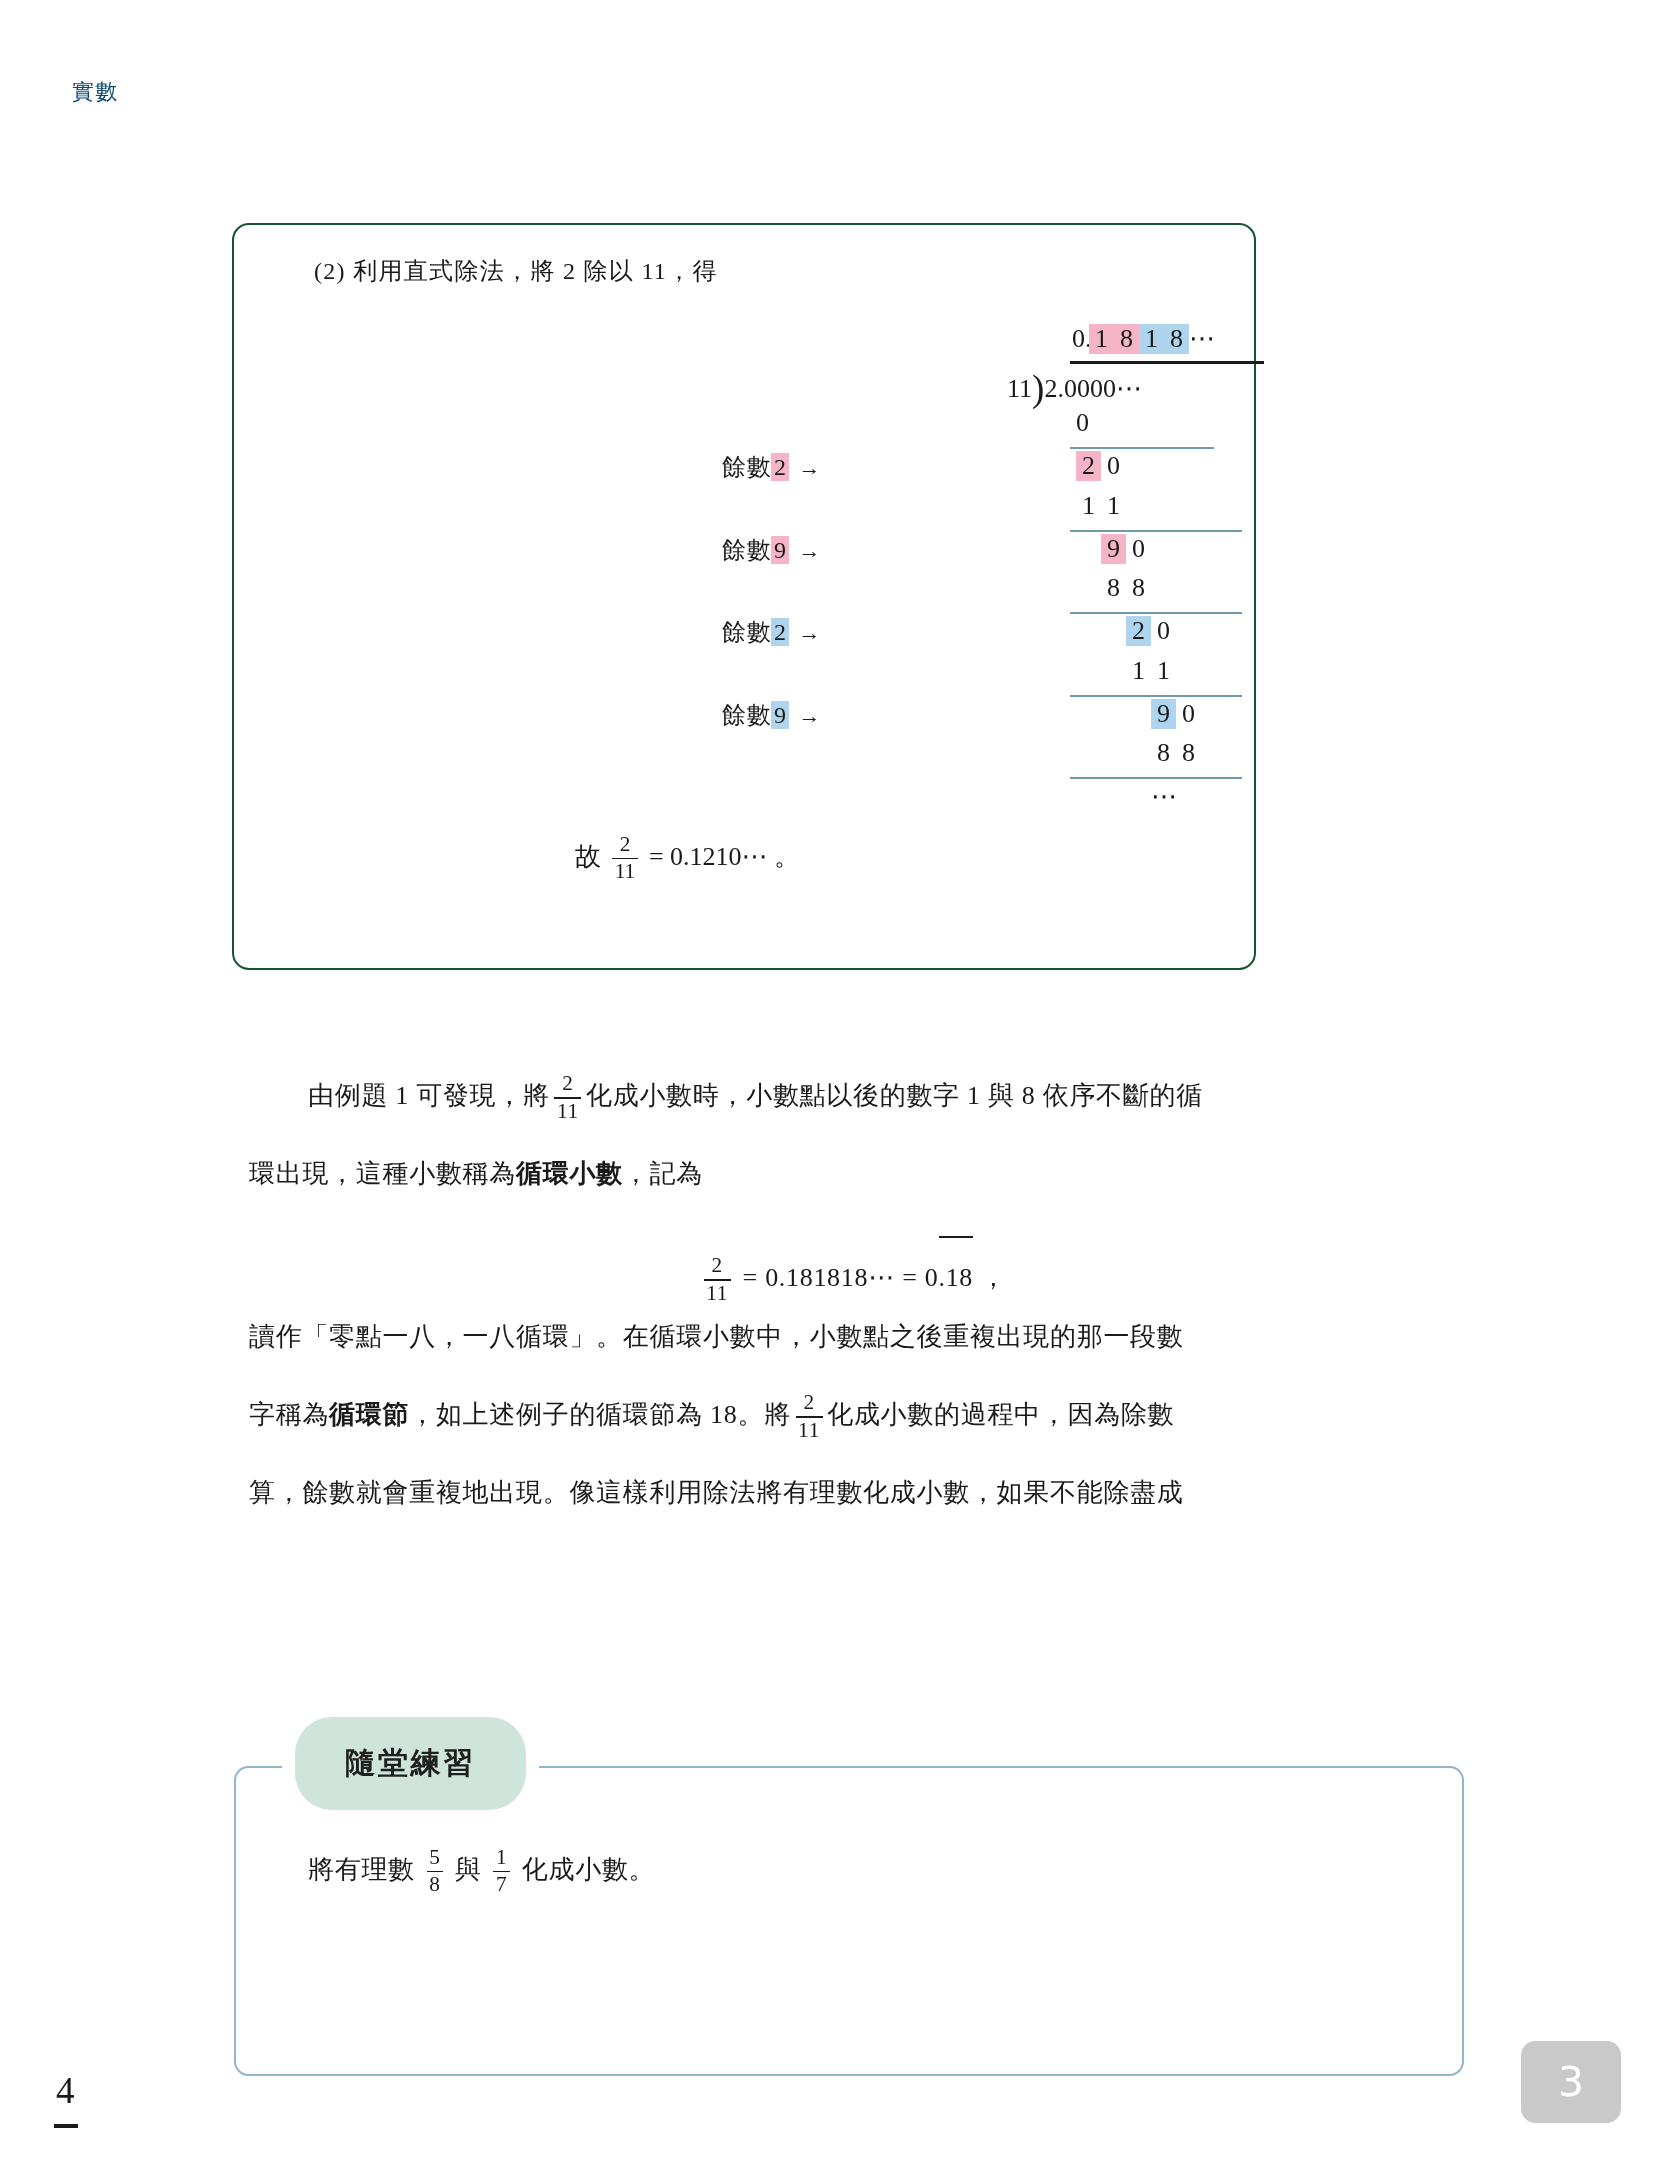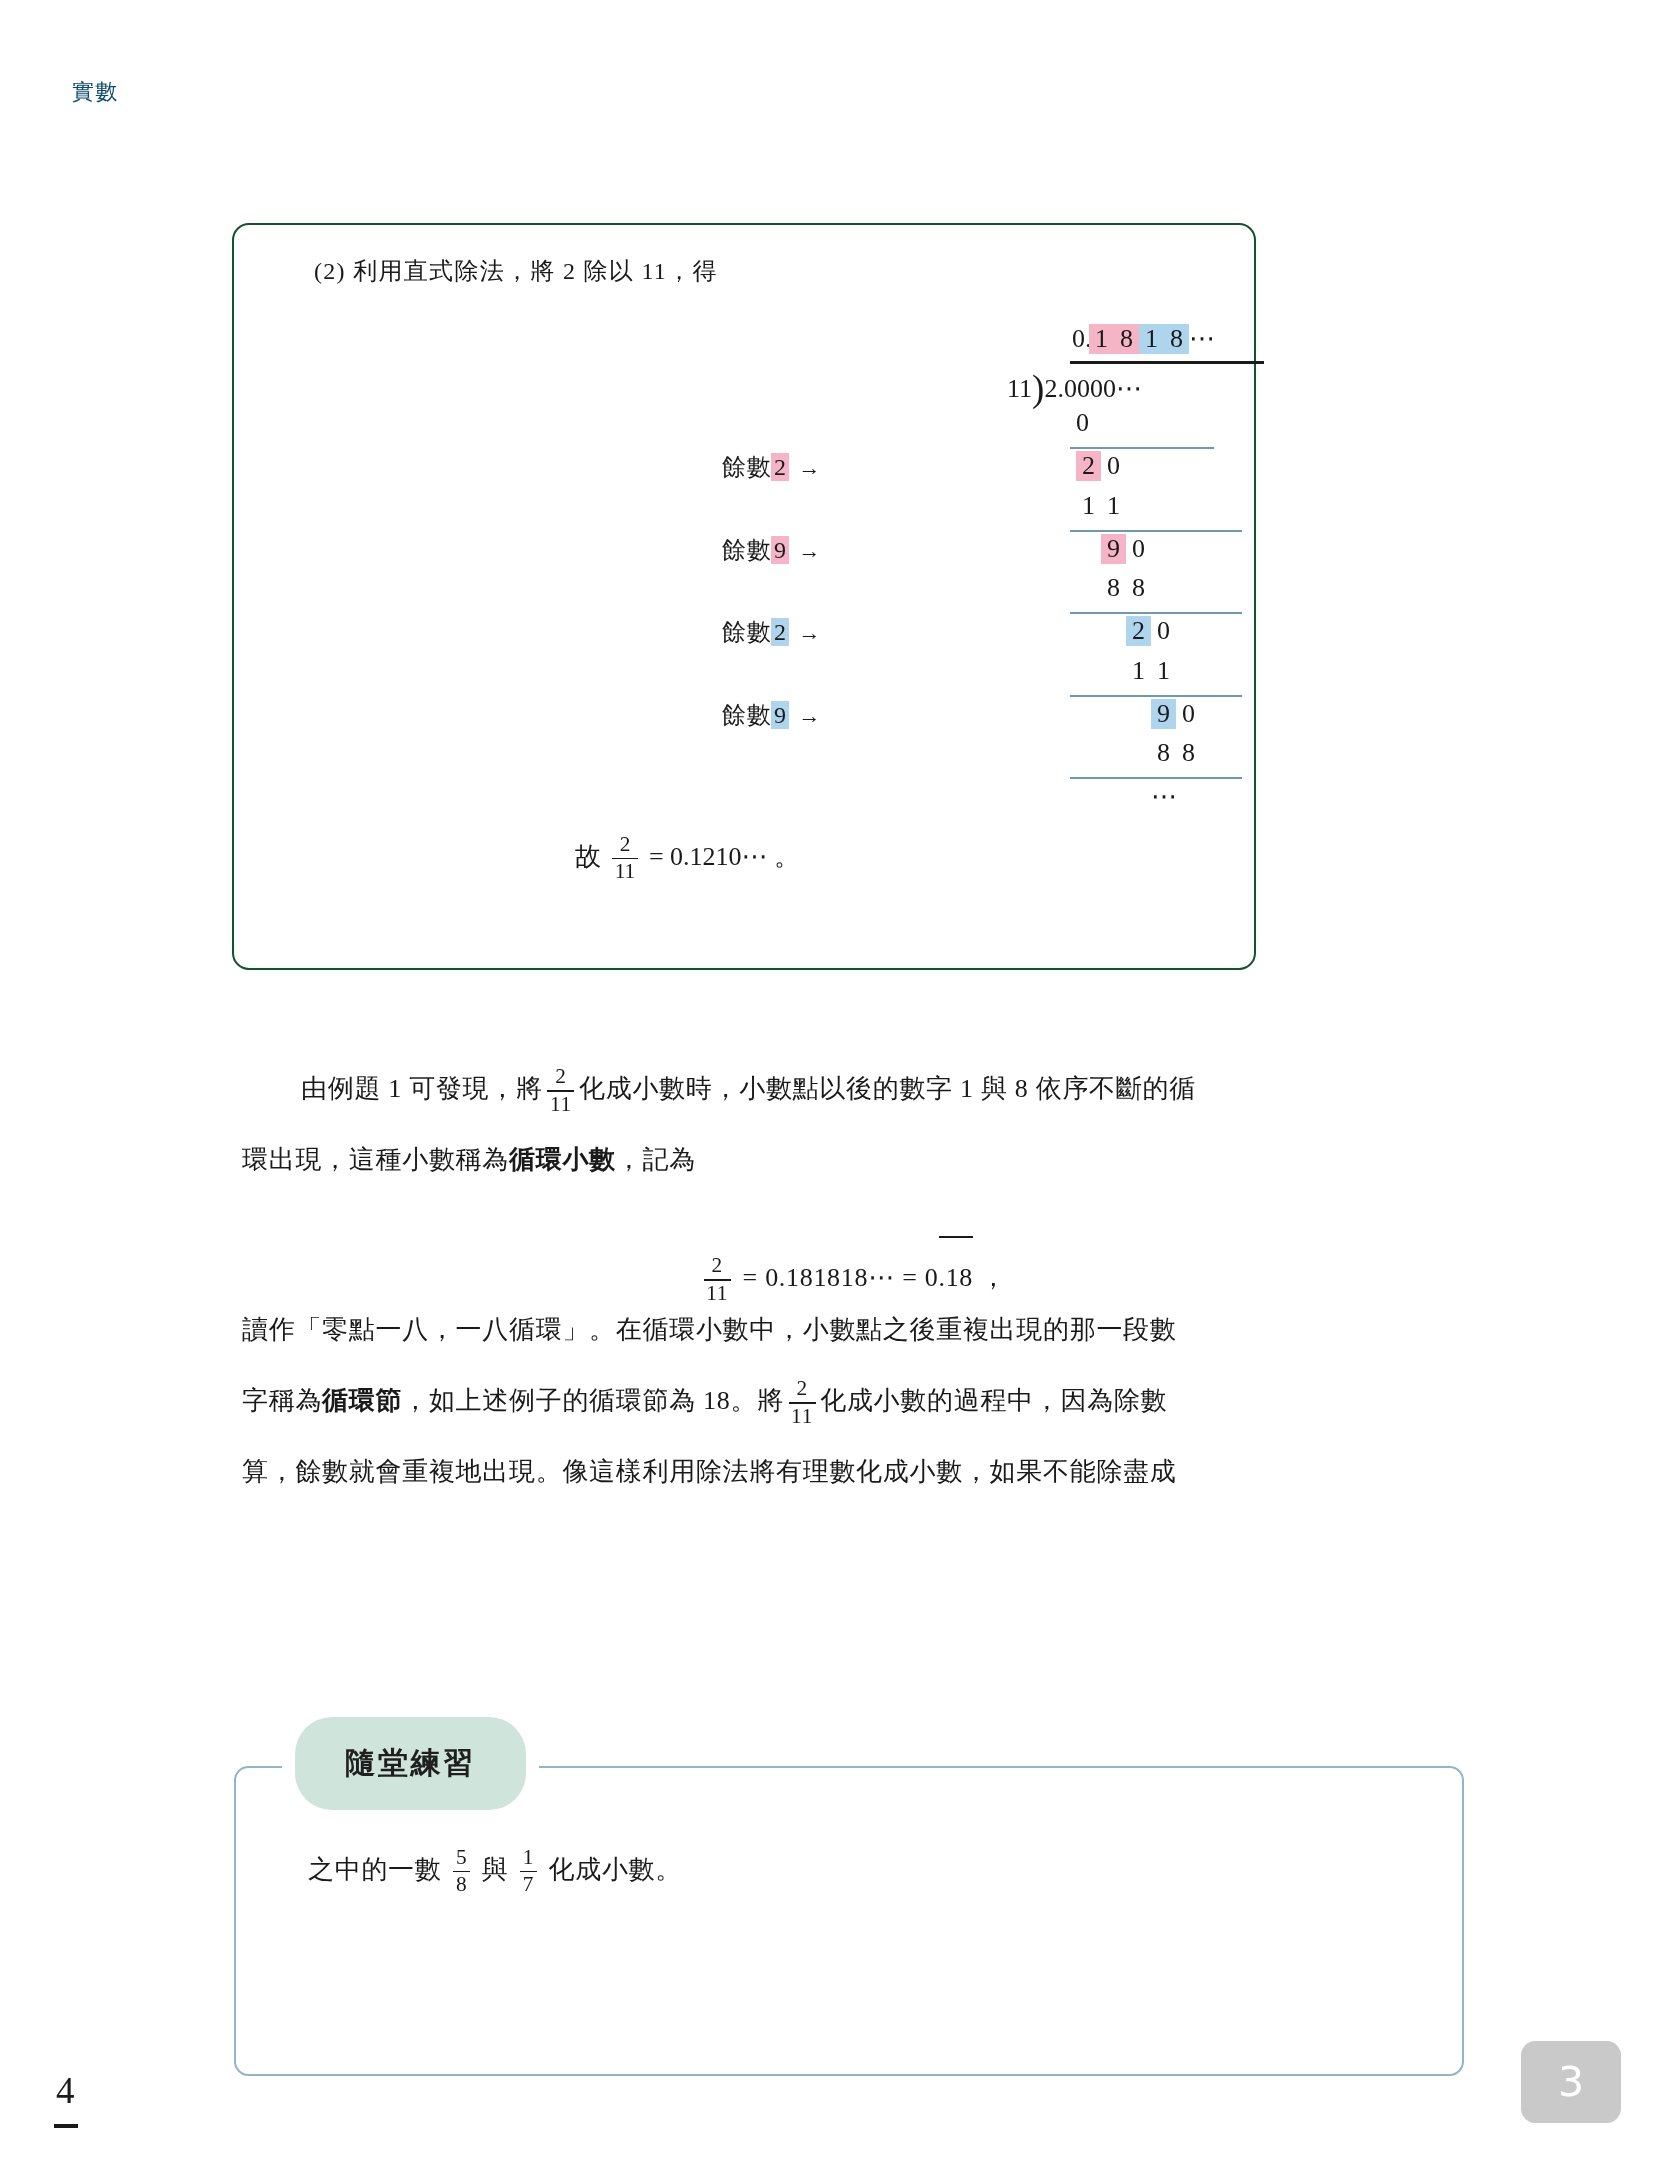--- a/index.html
+++ b/index.html
@@ -118,21 +118,21 @@
   
   .prose {
     position: absolute;
     left: 231px;
     top: 1048px;
     width: 1244px;
     font-size: 26px;
     line-height: 60px;
     letter-spacing: 0.7px;
   }
-  .prose p { margin: 11px; }
+  .prose p { margin: 18px; }
   .indent { display: inline-block; width: 59px; }
   .bold { font-weight: bold; }
 
   .display-eq {
     position: absolute;
     left: 0;
     top: 189px;
     width: 1244px;
     text-align: center;
     font-size: 26px;
@@ -317,21 +317,21 @@
   <p>
     <span>字稱為</span><span class="bold">循環節</span><span>，如上述例子的循環節為 18。將</span><span class="frac"><span class="n">2</span><span class="bar"></span><span class="d">11</span></span><span>化成小數的過程中，因為除數</span>
   </p>
   <p>算，餘數就會重複地出現。像這樣利用除法將有理數化成小數，如果不能除盡成</p>
 </div>
 
 <div class="practice-box"></div>
 <div class="badge-mask"></div>
 <div class="practice-badge">隨堂練習</div>
 <div class="practice-text">
-  <span>之中的一數</span>
+  <span>將有理數</span>
   <span class="frac"><span class="n">5</span><span class="bar"></span><span class="d">8</span></span>
   <span>與</span>
   <span class="frac"><span class="n">1</span><span class="bar"></span><span class="d">7</span></span>
   <span>化成小數。</span>
 </div>
 
 <div class="folio">4</div>
 <div class="folio-rule"></div>
 <div class="chapter-tab">3</div>
 

